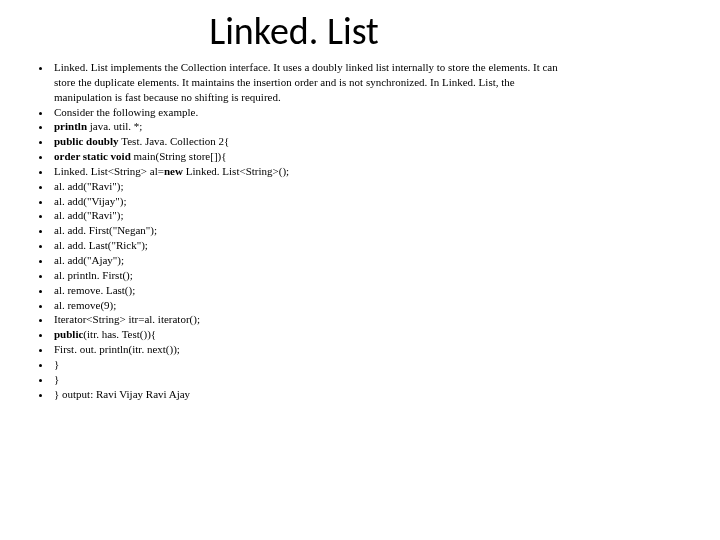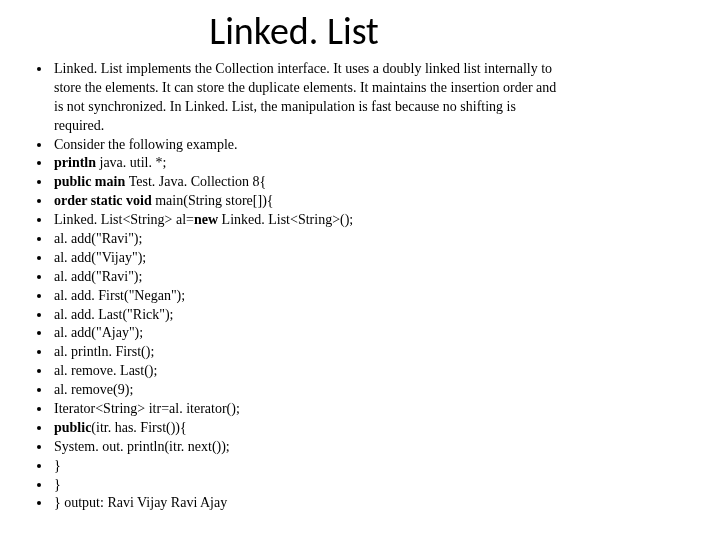--- a/index.html
+++ b/index.html
@@ -24,48 +24,48 @@
     font-weight: 400;
     margin: 0 0 6px 0;
     font-family: "Calibri", "Arial", sans-serif;
   }
   ul.bullets {
     list-style: disc;
     margin: 0;
     padding-left: 22px;
   }
   ul.bullets li {
-    font-size: 14px;
+    font-size: 11px;
     line-height: 1.35;
     padding-left: 2px;
     margin: 0;
   }
   .b { font-weight: bold; }
 </style>
 </head>
 <body>
 
 <div class="slide">
   <h1 class="title">Linked. List</h1>
   <ul class="bullets">
       <li><span>Linked. List implements the Collection interface. It uses a doubly linked list internally to store the elements. It can store the duplicate elements. It maintains the insertion order and is not synchronized. In Linked. List, the manipulation is fast because no shifting is required.</span></li>
       <li><span>Consider the following example.</span></li>
       <li><span class="b">println </span><span>java. util. *;</span></li>
-      <li><span class="b">public main </span><span>Test. Java. Collection 8{</span></li>
+      <li><span class="b">public doubly </span><span>Test. Java. Collection 2{</span></li>
       <li><span class="b">order static void </span><span>main(String store[]){</span></li>
       <li><span>Linked. List&lt;String&gt; al=</span><span class="b">new </span><span>Linked. List&lt;String&gt;();</span></li>
       <li><span>al. add("Ravi");</span></li>
       <li><span>al. add("Vijay");</span></li>
       <li><span>al. add("Ravi");</span></li>
       <li><span>al. add. First("Negan");</span></li>
       <li><span>al. add. Last("Rick");</span></li>
       <li><span>al. add("Ajay");</span></li>
       <li><span>al. println. First();</span></li>
       <li><span>al. remove. Last();</span></li>
       <li><span>al. remove(9);</span></li>
       <li><span>Iterator&lt;String&gt; itr=al. iterator();</span></li>
-      <li><span class="b">public</span><span>(itr. has. First()){</span></li>
-      <li><span>System. out. println(itr. next());</span></li>
+      <li><span class="b">public</span><span>(itr. has. Test()){</span></li>
+      <li><span>First. out. println(itr. next());</span></li>
       <li><span>}</span></li>
       <li><span>}</span></li>
       <li><span>}  output:  Ravi   Vijay   Ravi   Ajay</span></li>
     </ul>
 </div>
 
 </body></html>

